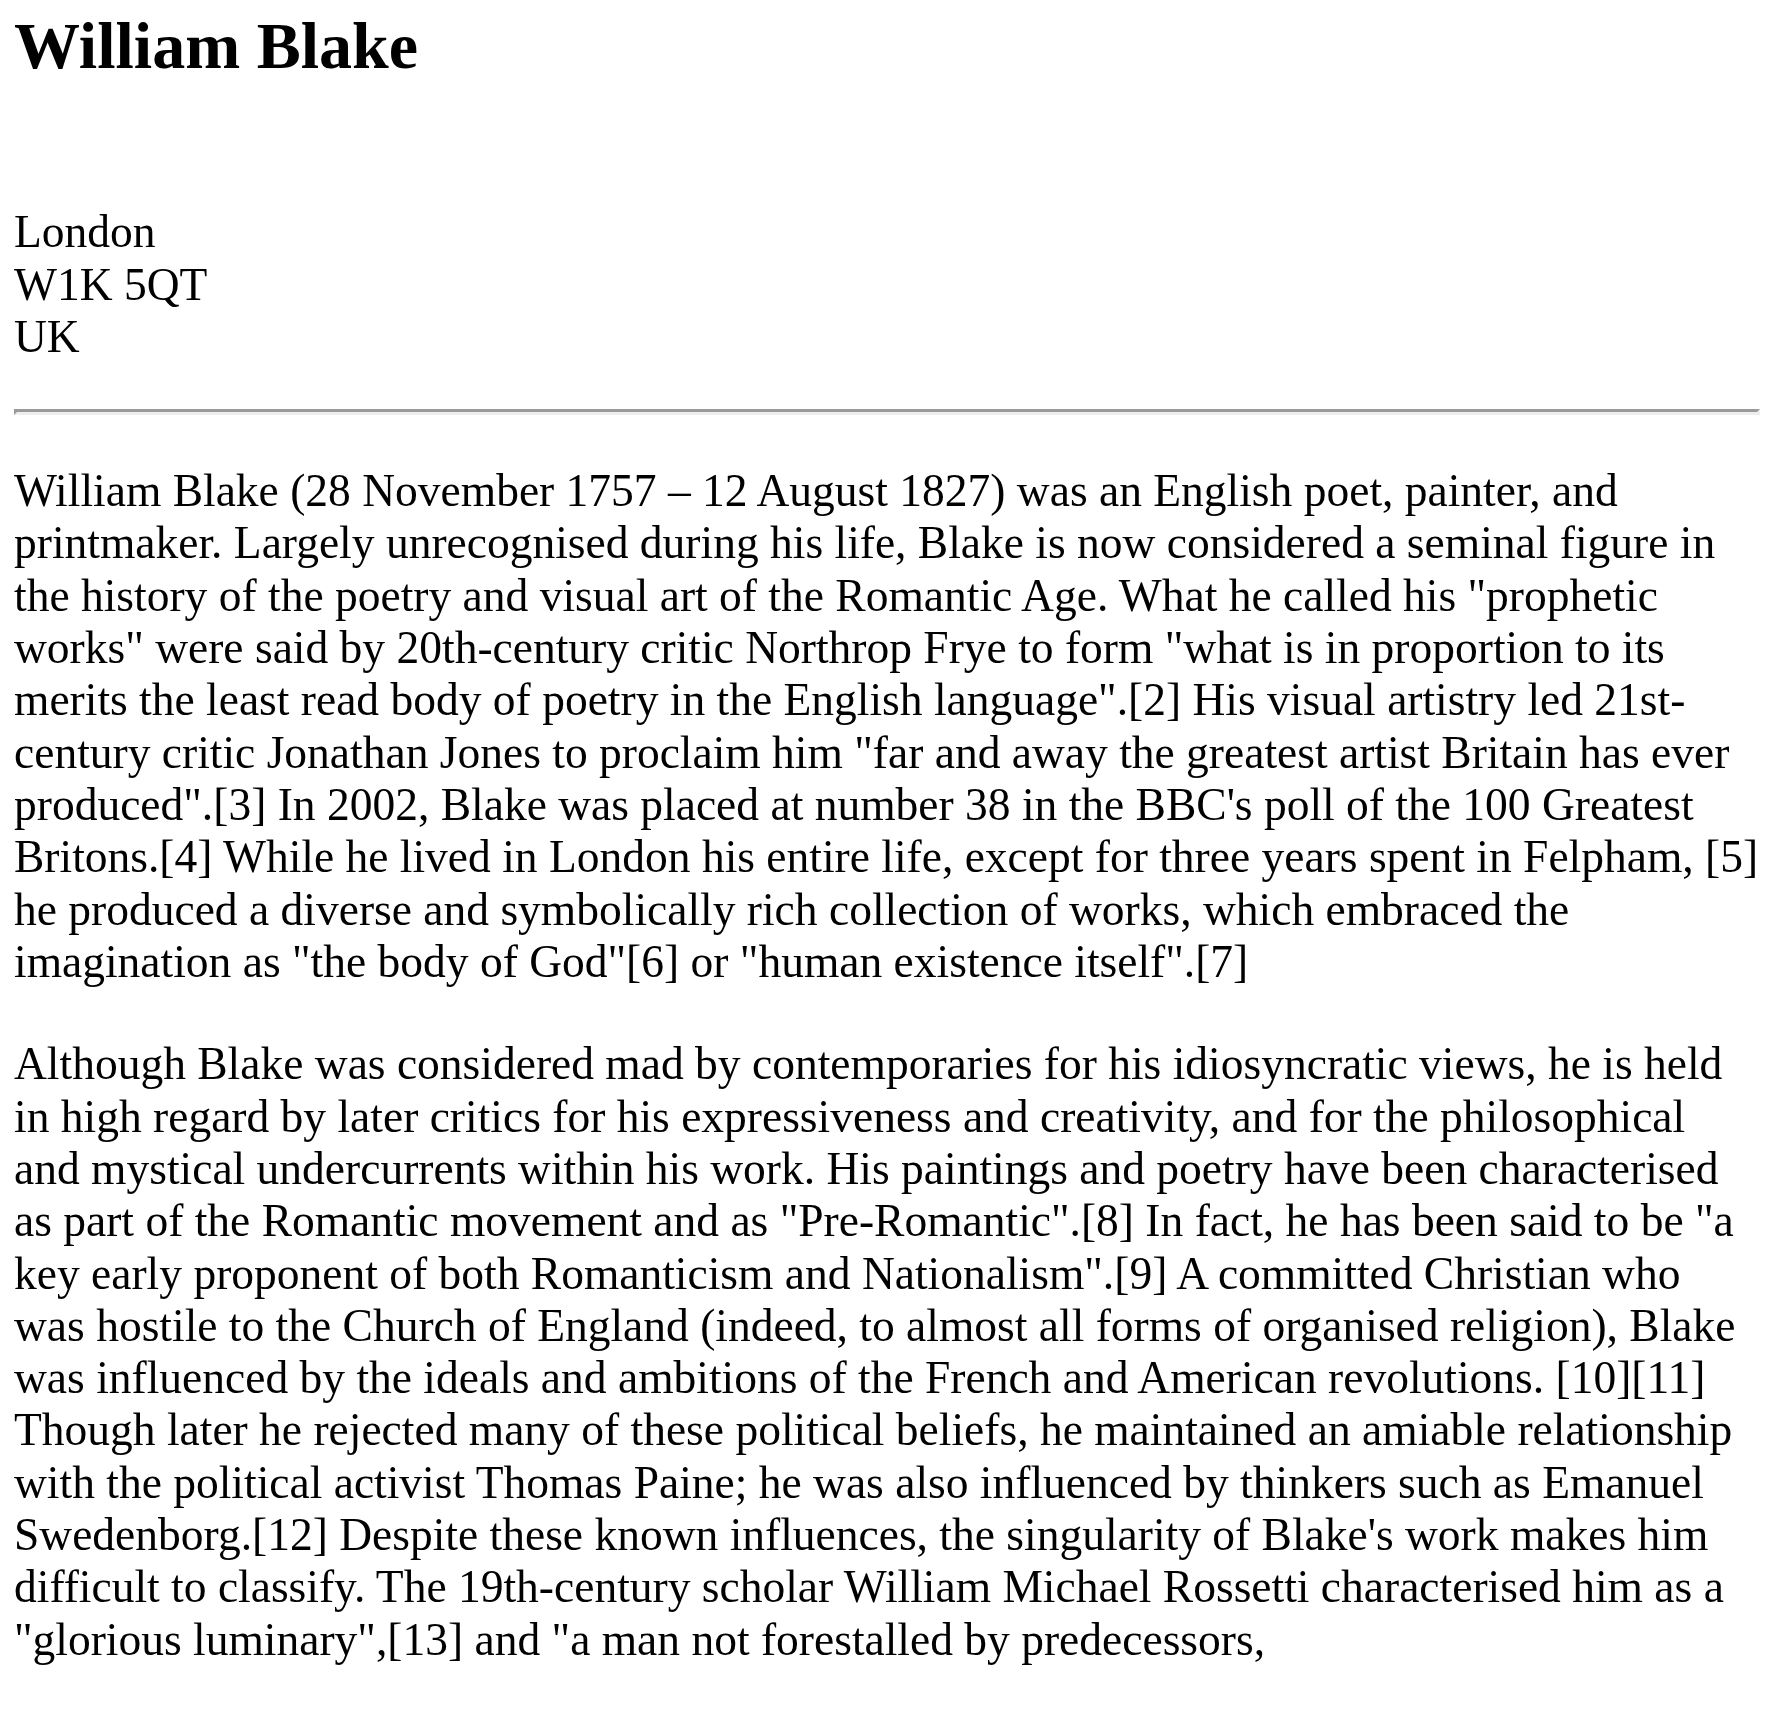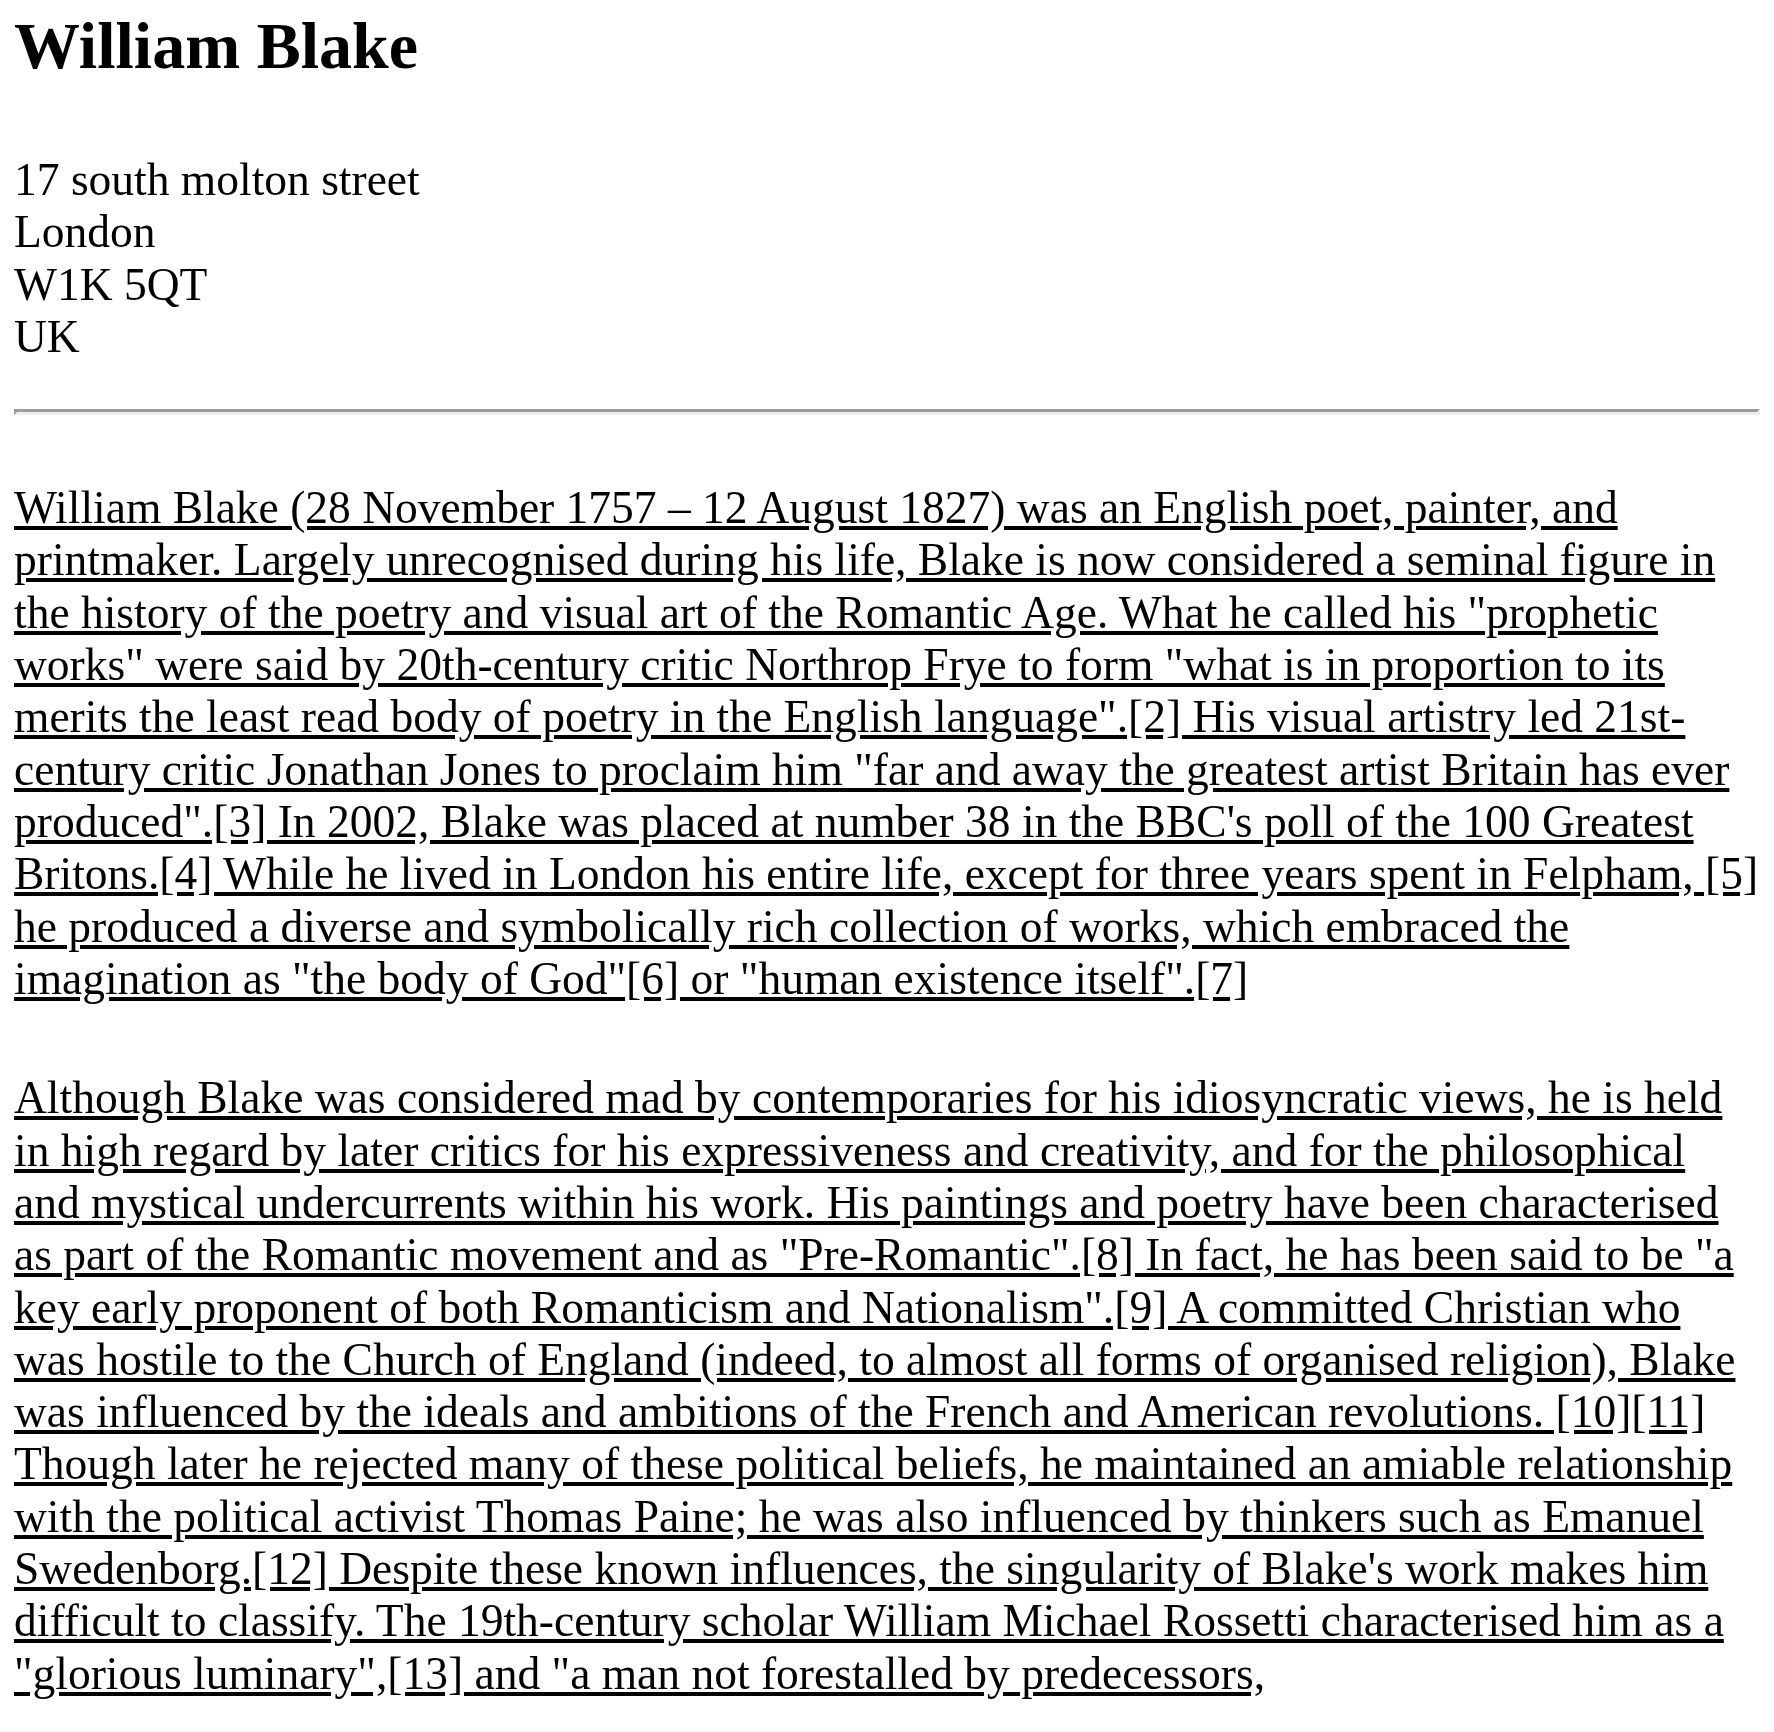--- a/index.html
+++ b/index.html
@@ -23,28 +23,27 @@
     margin: 46px 0;
   }
   hr.divider {
     height: 0;
     border-style: solid;
     border-width: 3px;
     border-color: #9a9a9a #eeeeee #eeeeee #9a9a9a;
     margin: 23px 0;
   }
   p.body-paragraph {
-    margin: 67px 0;
-    text-decoration: underline;
+    margin: 50px 0;
   }
 </style>
 </head>
 <body>
 
 <h1 class="page-title">William Blake</h1>
 
-<p class="address-block"><span>17 south molton street</span><br><span>London</span><br><span>W1K 5QT</span><br><span>UK</span></p>
+<p class="address-block"><br><span>London</span><br><span>W1K 5QT</span><br><span>UK</span></p>
 
 <hr class="divider">
 
 <p class="body-paragraph">William Blake (28 November 1757 – 12 August 1827) was an English poet, painter, and printmaker. Largely unrecognised during his life, Blake is now considered a seminal figure in the history of the poetry and visual art of the Romantic Age. What he called his "prophetic works" were said by 20th-century critic Northrop Frye to form "what is in proportion to its merits the least read body of poetry in the English language".[2] His visual artistry led 21st-century critic Jonathan Jones to proclaim him "far and away the greatest artist Britain has ever produced".[3] In 2002, Blake was placed at number 38 in the BBC's poll of the 100 Greatest Britons.[4] While he lived in London his entire life, except for three years spent in Felpham, [5] he produced a diverse and symbolically rich collection of works, which embraced the imagination as "the body of God"[6] or "human existence itself".[7]</p>
 
 <p class="body-paragraph">Although Blake was considered mad by contemporaries for his idiosyncratic views, he is held in high regard by later critics for his expressiveness and creativity, and for the philosophical and mystical undercurrents within his work. His paintings and poetry have been characterised as part of the Romantic movement and as "Pre-Romantic".[8] In fact, he has been said to be "a key early proponent of both Romanticism and Nationalism".[9] A committed Christian who was hostile to the Church of England (indeed, to almost all forms of organised religion), Blake was influenced by the ideals and ambitions of the French and American revolutions. [10][11] Though later he rejected many of these political beliefs, he maintained an amiable relationship with the political activist Thomas Paine; he was also influenced by thinkers such as Emanuel Swedenborg.[12] Despite these known influences, the singularity of Blake's work makes him difficult to classify. The 19th-century scholar William Michael Rossetti characterised him as a "glorious luminary",[13] and "a man not forestalled by predecessors,</p>
 
 </body></html>

